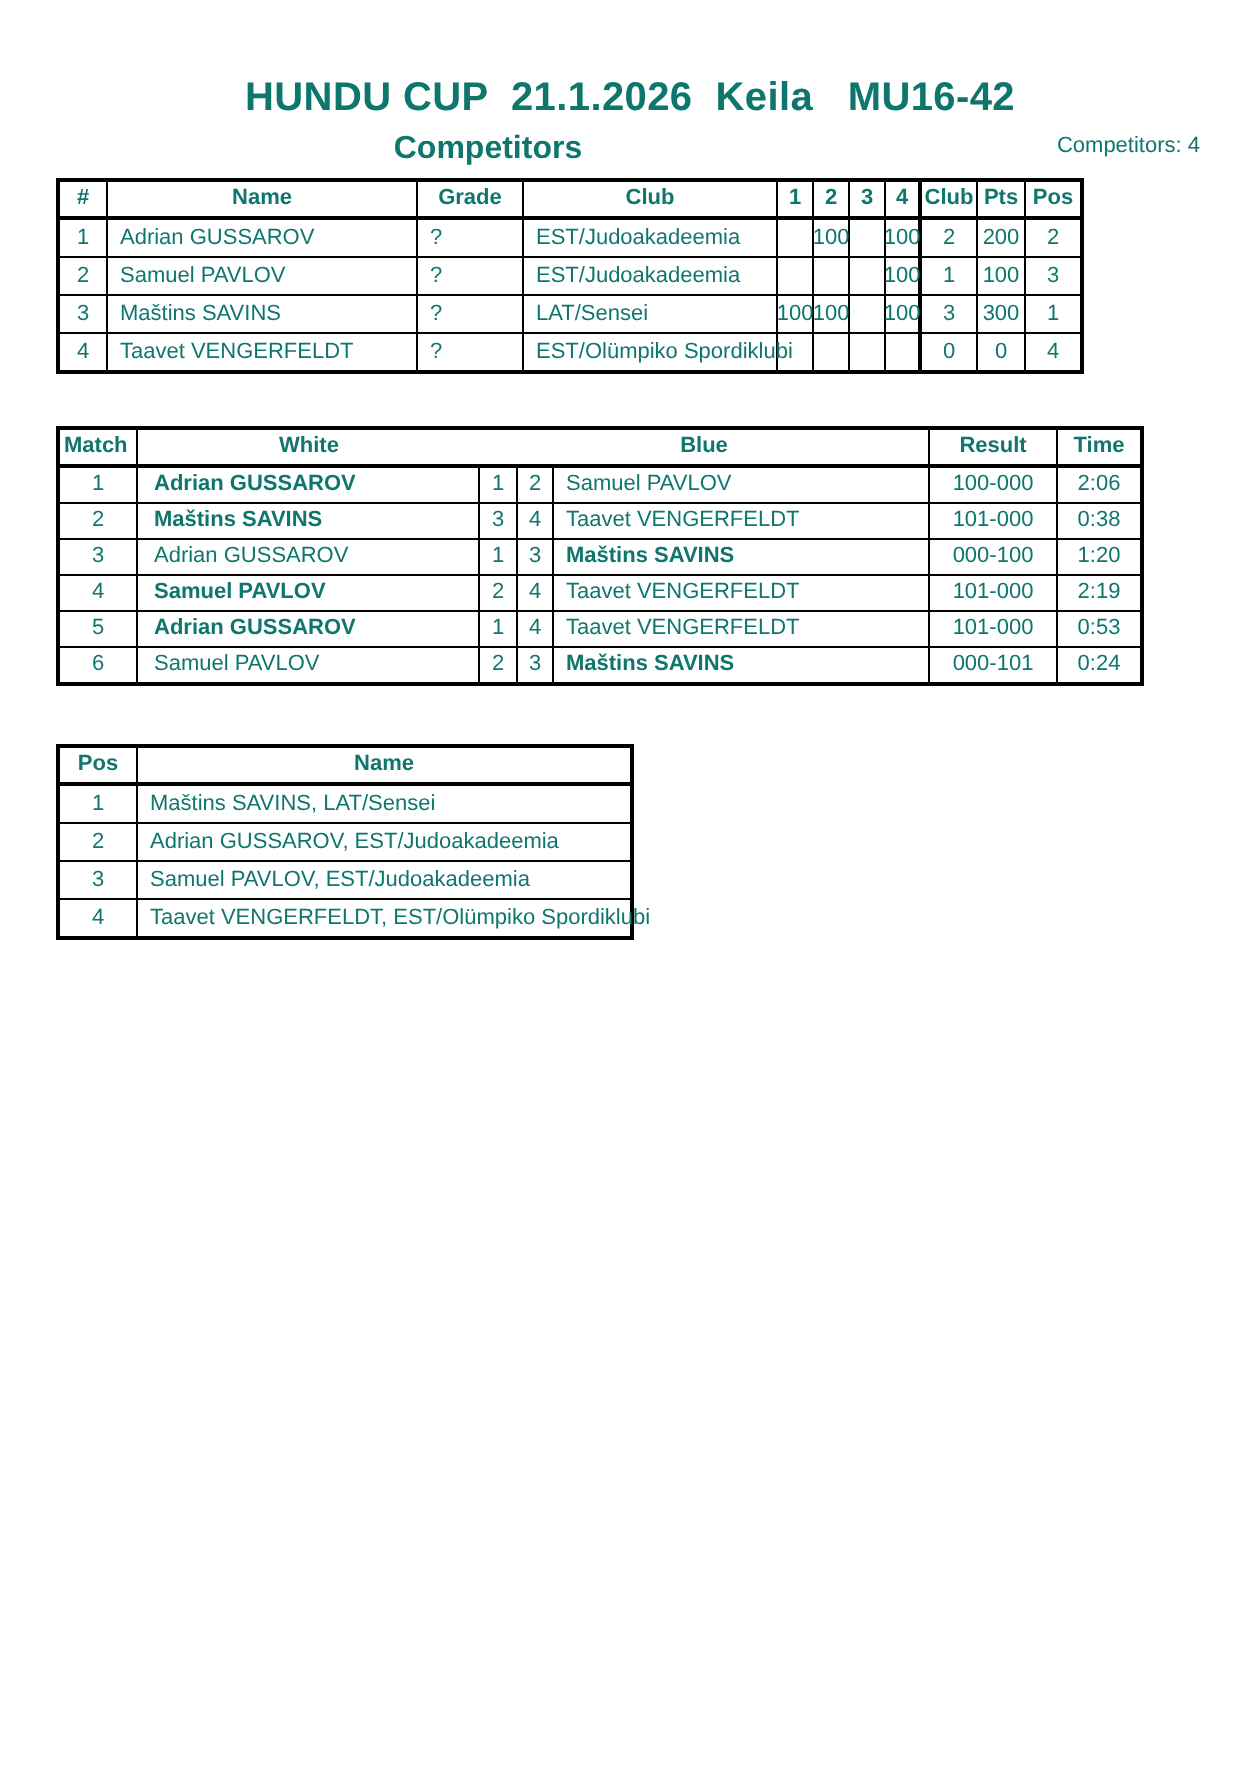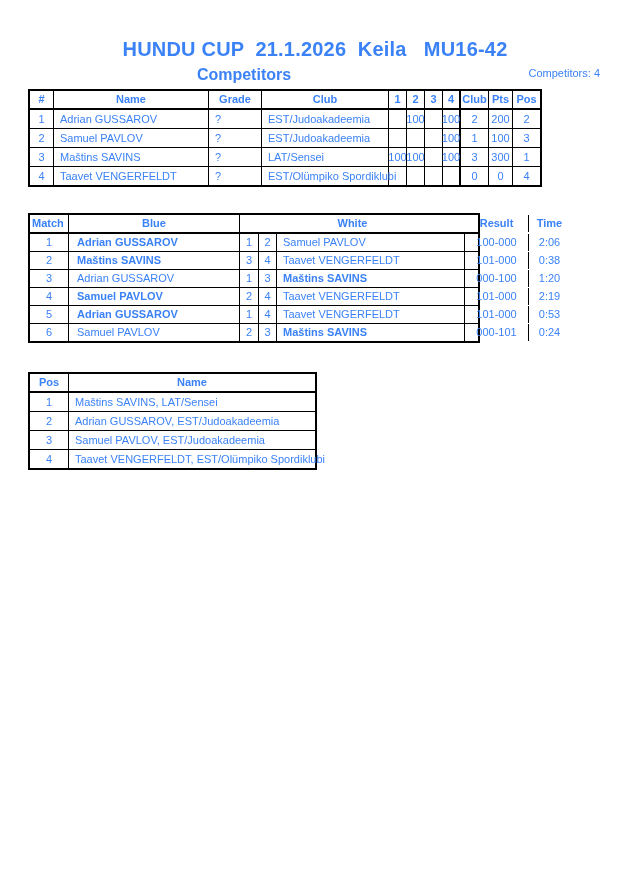--- a/index.html
+++ b/index.html
@@ -1,18 +1,18 @@
 <!DOCTYPE html>
 <html><head>
 <meta charset="utf-8">
 <style>
   html,body { margin:0; padding:0; background:#e8e8e8; }
   .page {
     position:relative; width:630px; height:891px; margin:0 auto;
-    background:#ffffff; color:#3b82f6;
+    background:#ffffff; color:#0f766e;
     font-family:"Liberation Sans", sans-serif;
     overflow:hidden;
   }
   .title {
     position:absolute; top:38px; left:0; width:630px;
     text-align:center; font-size:20px; font-weight:700;
     white-space:pre; letter-spacing:0.2px;
   }
   .sec-heading {
     position:absolute; text-align:center;
@@ -41,21 +41,21 @@
   .td.nr { border-right:none; }
   .td.thick { border-right-width:2px; }
   .b { font-weight:700; }
 
   
   .comp { left:28px; top:89px; width:514px; }
   .comp .tr { height:18px; grid-template-columns:24px 155px 53px 127px 18px 18px 18px 18px 28px 24px 27px; }
   .comp .tr.hd { height:17px; }
 
   
-  .mat { left:28px; top:213px; width:452px; }
+  .mat { left:28px; top:213px; width:544px; }
   .mat .tr { height:17px; grid-template-columns:39px 171px 19px 18px 188px 64px 41px; }
   .mat .tr.hd { height:17px; grid-template-columns:39px 171px 225px 64px 41px; }
   .mat .tr.hd .td.match-h { justify-content:flex-start; padding-left:2px; }
 
   
   .res { left:28px; top:372px; width:289px; }
   .res .tr { height:18px; grid-template-columns:39px 246px; }
   .res .tr.hd { height:17px; }
 </style>
 </head>
@@ -138,22 +138,22 @@
       <div class="td">0</div>
       <div class="td">4</div>
     </div>
   </div>
 
   <div class="sec-heading matches-heading">Matches</div>
 
   <div class="tbl mat">
     <div class="tr hd">
       <div class="td match-h">Match</div>
+      <div class="td nr">White</div>
       <div class="td">Blue</div>
-      <div class="td nr">White</div>
       <div class="td">Result</div>
       <div class="td">Time</div>
     </div>
 
     <div class="tr">
       <div class="td">1</div>
       <div class="td l8 b">Adrian GUSSAROV</div>
       <div class="td">1</div>
       <div class="td">2</div>
       <div class="td l">Samuel PAVLOV</div>

